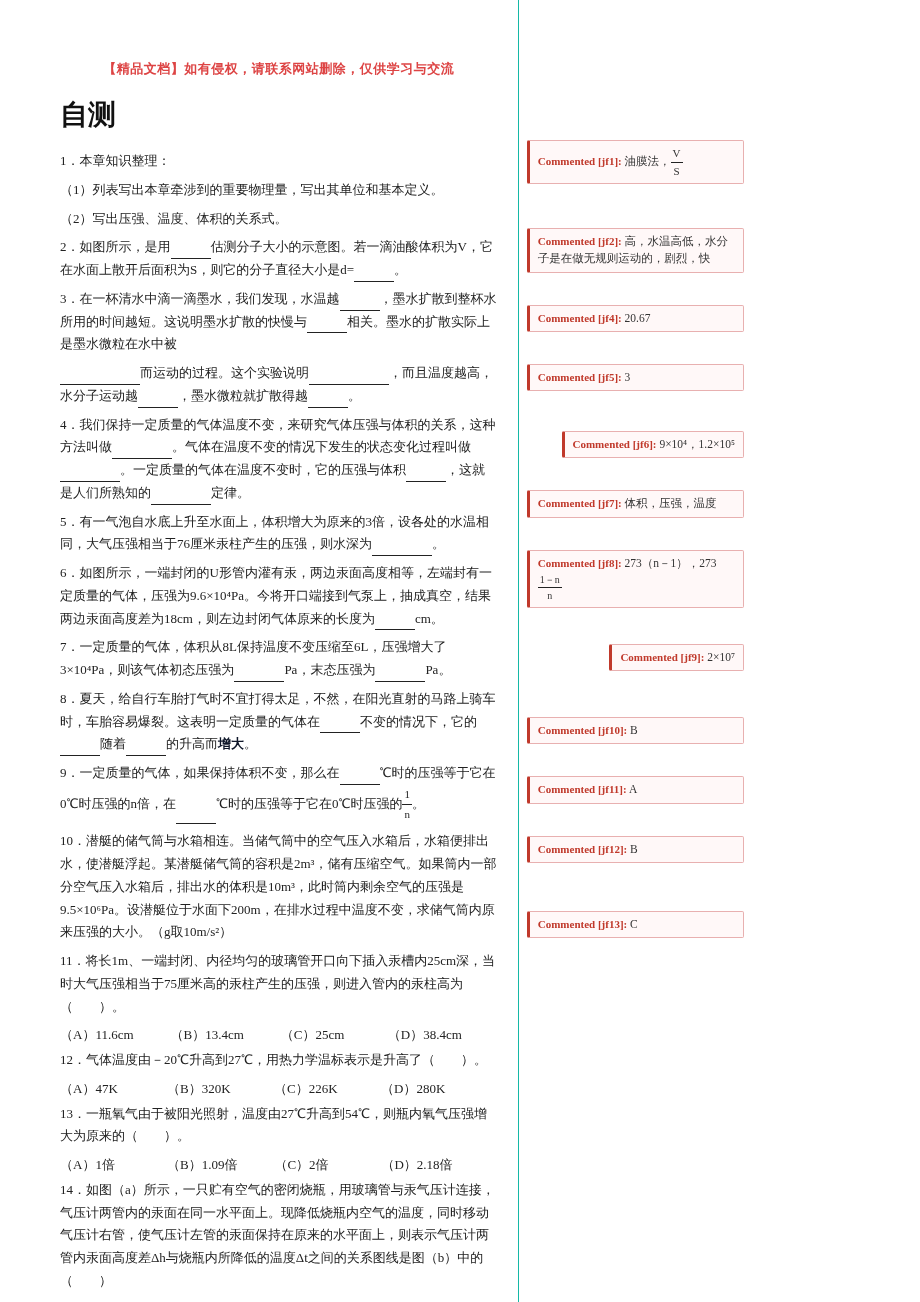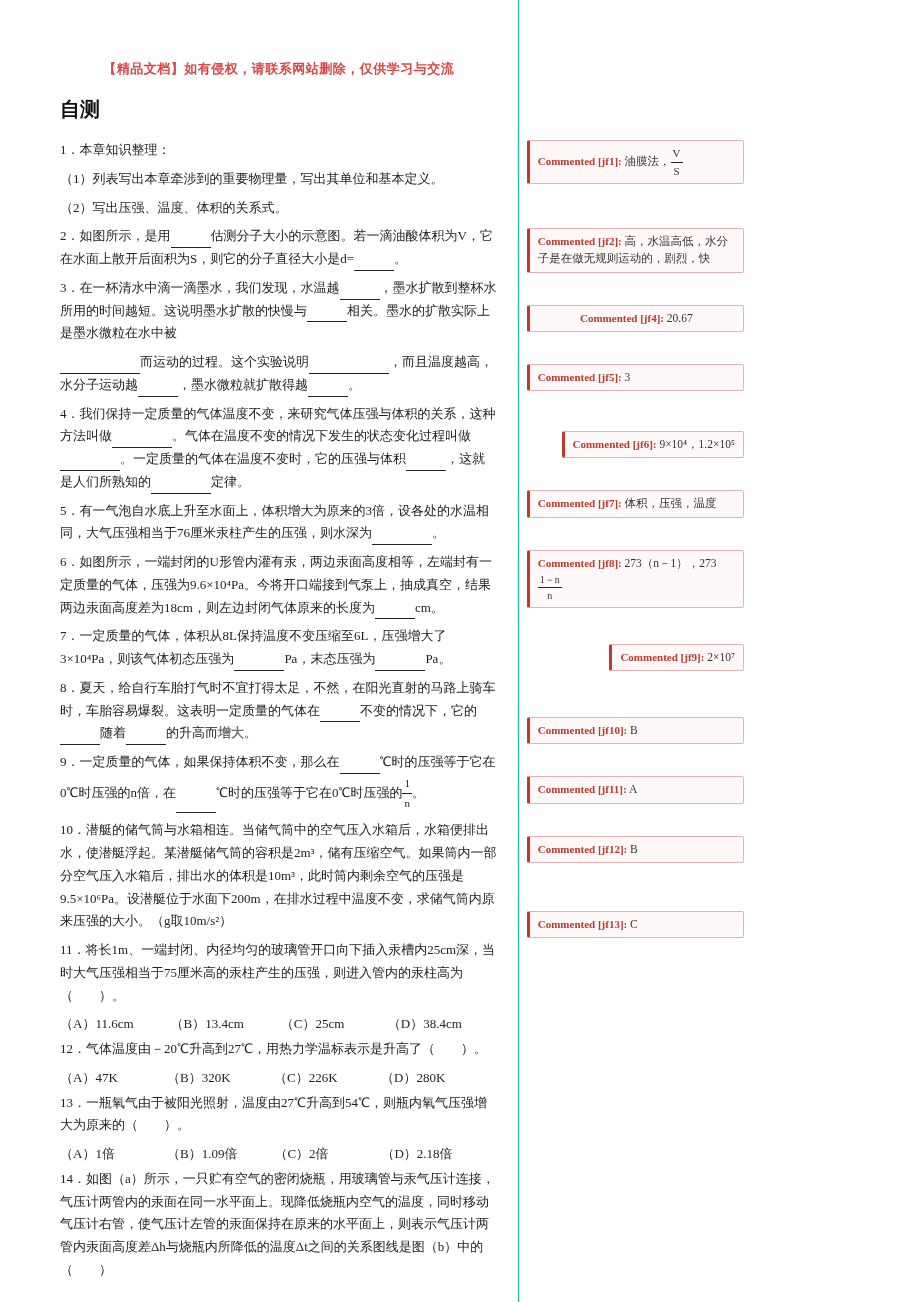--- a/index.html
+++ b/index.html
@@ -30,41 +30,41 @@
     }
     .watermark-bar {
       font-size: 13px;
       color: #d44;
       text-align: center;
       margin-bottom: 18px;
       font-weight: bold;
       letter-spacing: 0.5px;
     }
     .doc-title {
-      font-size: 20px;
+      font-size: 28px;
       font-weight: bold;
       margin-bottom: 16px;
       color: #111;
     }
     .content-body {
       font-size: 13px;
       line-height: 1.75;
       color: #222;
     }
     .content-body p {
       margin-bottom: 6px;
     }
     .underline-blank {
       display: inline-block;
       min-width: 40px;
       border-bottom: 1px solid #222;
       vertical-align: bottom;
     }
     .highlight-red {
-      color: #737373;
+      color: #0f172a;
       font-weight: bold;
     }
     .footer-dots {
       text-align: center;
       margin-top: 18px;
       font-size: 15px;
       color: #555;
     }
 
     
@@ -196,21 +196,21 @@
       </div>
 
       <div class="comment-block" style="margin-top: 28px;">
         <div class="comment-bubble">
           <span class="comment-label">Commented [jf2]:</span>
           <span class="comment-text"> 高，水温高低，水分子是在做无规则运动的，剧烈，快</span>
         </div>
       </div>
 
 
-      <div class="comment-block" style="margin-top: 16px; text-align: center;">
+      <div class="comment-block" style="margin-top: 16px;">
         <div class="comment-bubble">
           <span class="comment-label">Commented [jf4]:</span>
           <span class="comment-text"> 20.67</span>
         </div>
       </div>
 
       <div class="comment-block" style="margin-top: 16px;">
         <div class="comment-bubble">
           <span class="comment-label">Commented [jf5]:</span>
           <span class="comment-text"> 3</span>

